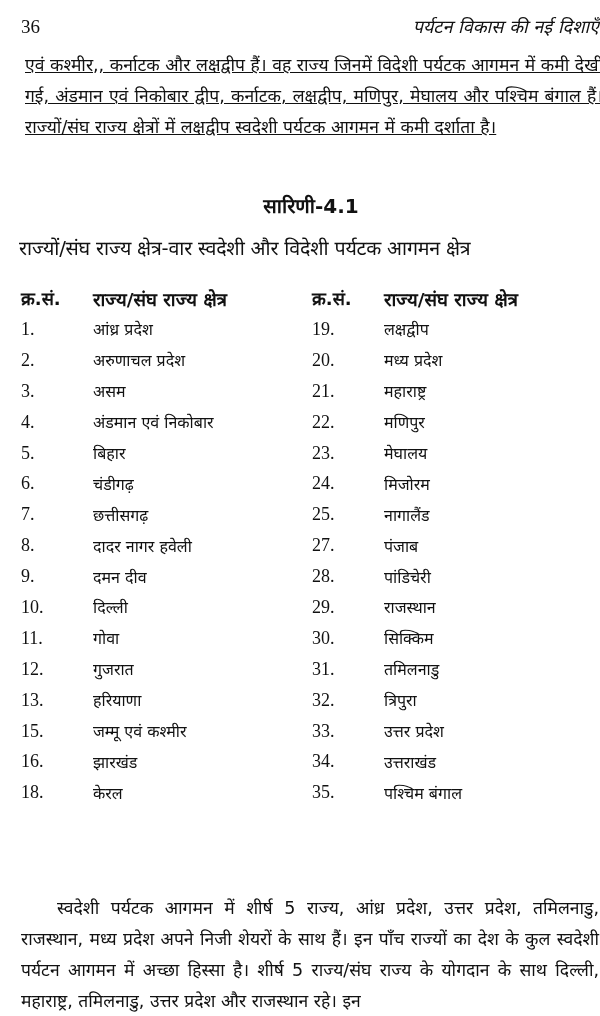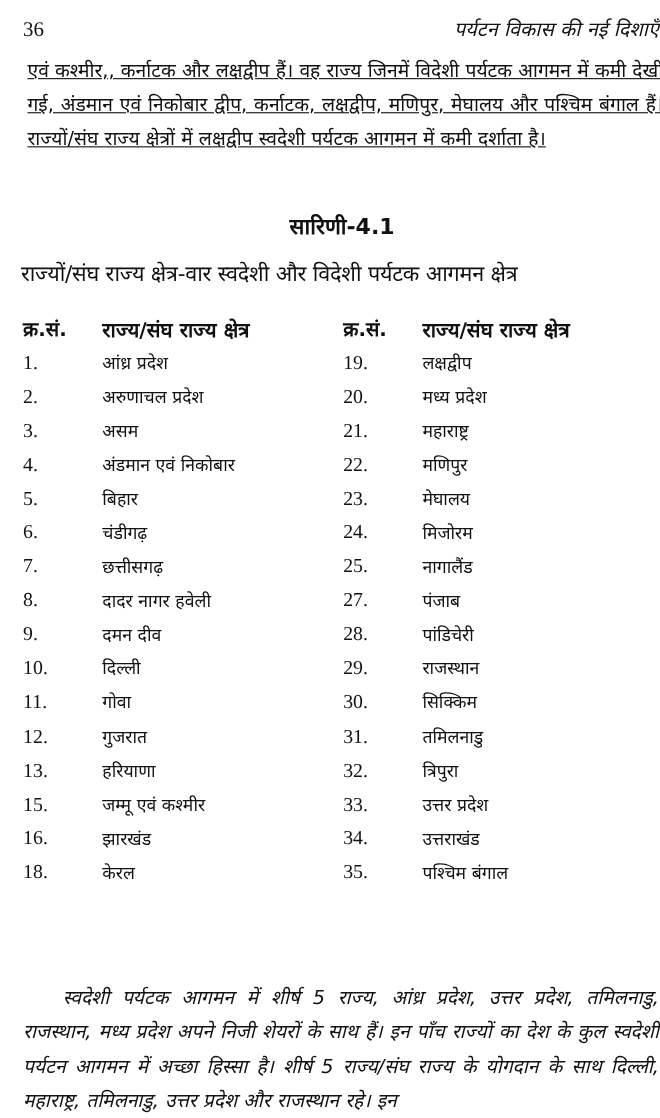--- a/index.html
+++ b/index.html
@@ -197,14 +197,14 @@
           <span class="num">34.</span>
           <span class="name">उत्तराखंड</span>
         </div>
         <div class="row">
           <span class="num">35.</span>
           <span class="name">पश्चिम बंगाल</span>
         </div>
       </div>
   </div>
 
-  <p class="para para-bottom" style="margin:0;font-style:italic;">स्वदेशी पर्यटक आगमन में शीर्ष 5 राज्य, आंध्र प्रदेश, उत्तर प्रदेश, तमिलनाडु, राजस्थान, मध्य प्रदेश अपने निजी शेयरों के साथ हैं। इन पाँच राज्यों का देश के कुल स्वदेशी पर्यटन आगमन में अच्छा हिस्सा है। शीर्ष 5 राज्य/संघ राज्य के योगदान के साथ दिल्ली, महाराष्ट्र, तमिलनाडु, उत्तर प्रदेश और राजस्थान रहे। इन</p>
+  <p class="para para-bottom" style="margin:0;">स्वदेशी पर्यटक आगमन में शीर्ष 5 राज्य, आंध्र प्रदेश, उत्तर प्रदेश, तमिलनाडु, राजस्थान, मध्य प्रदेश अपने निजी शेयरों के साथ हैं। इन पाँच राज्यों का देश के कुल स्वदेशी पर्यटन आगमन में अच्छा हिस्सा है। शीर्ष 5 राज्य/संघ राज्य के योगदान के साथ दिल्ली, महाराष्ट्र, तमिलनाडु, उत्तर प्रदेश और राजस्थान रहे। इन</p>
 </div>
 
 </body></html>

